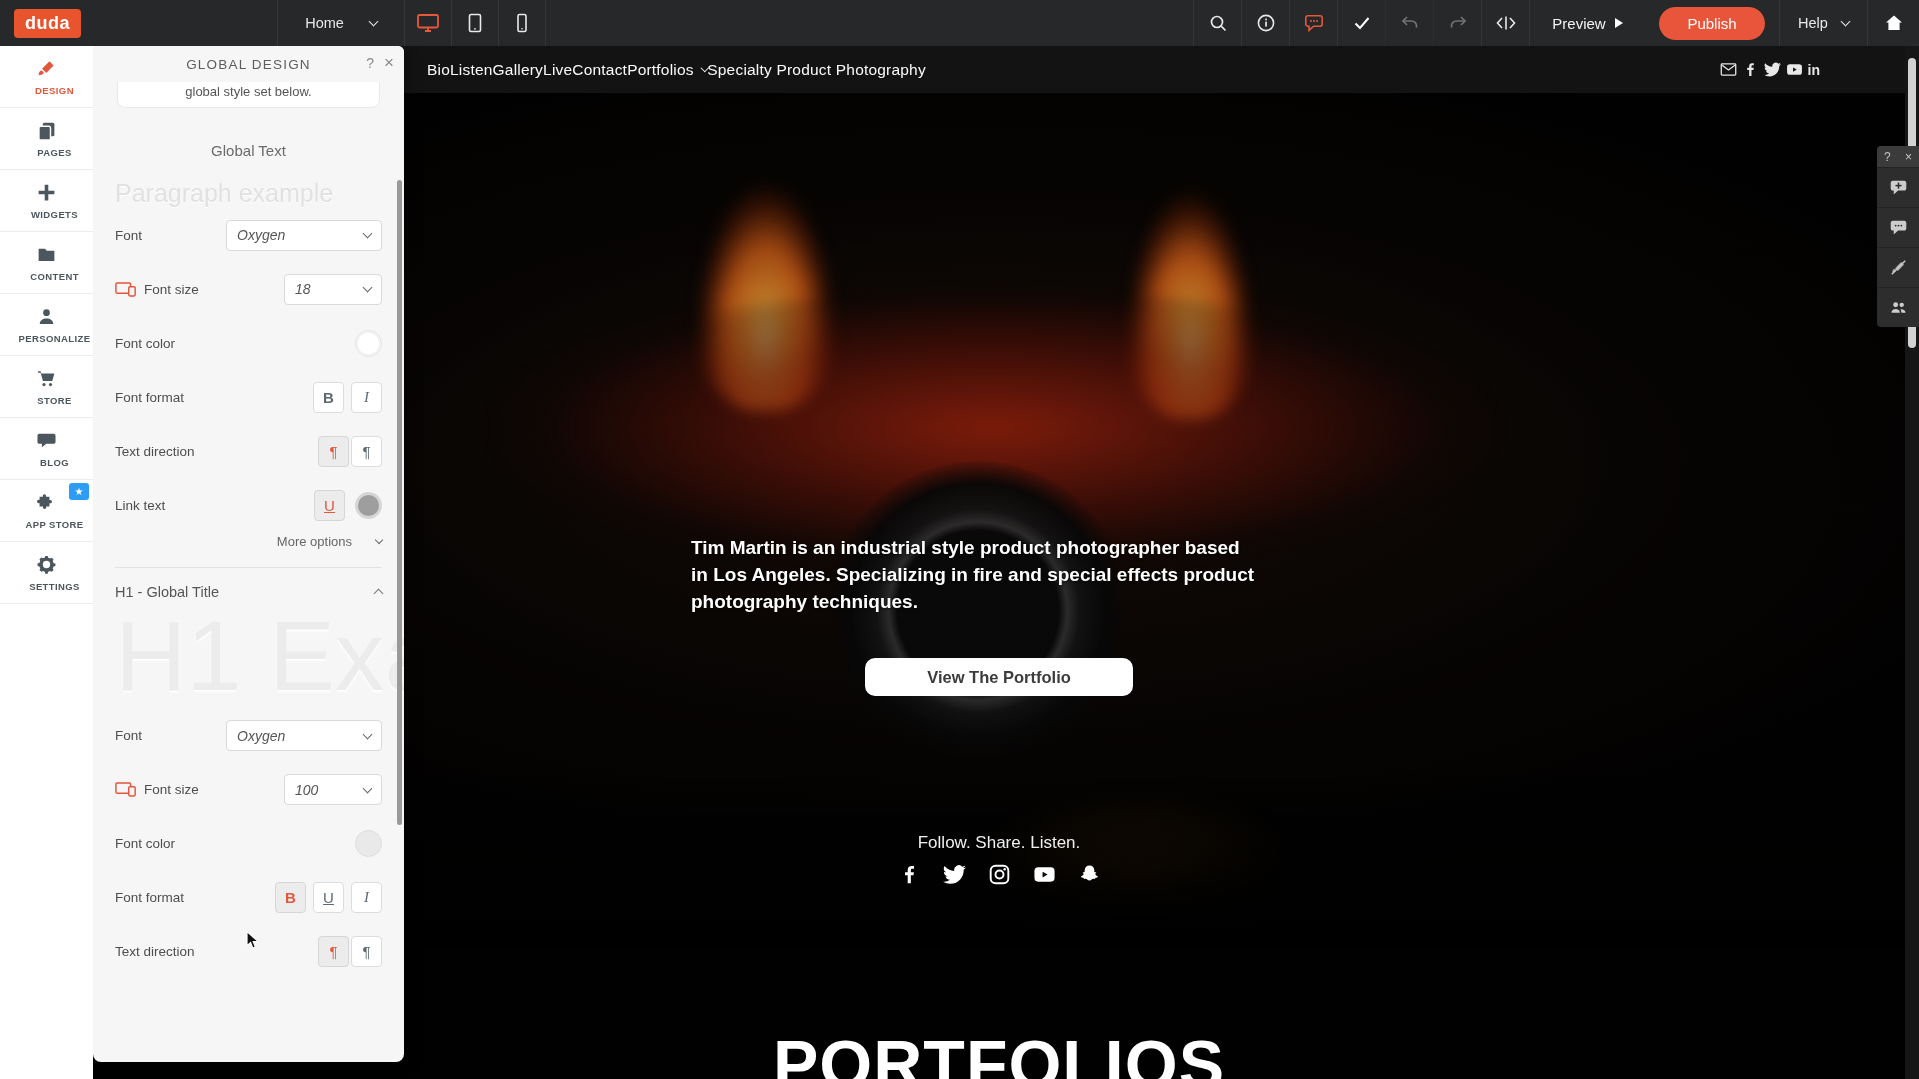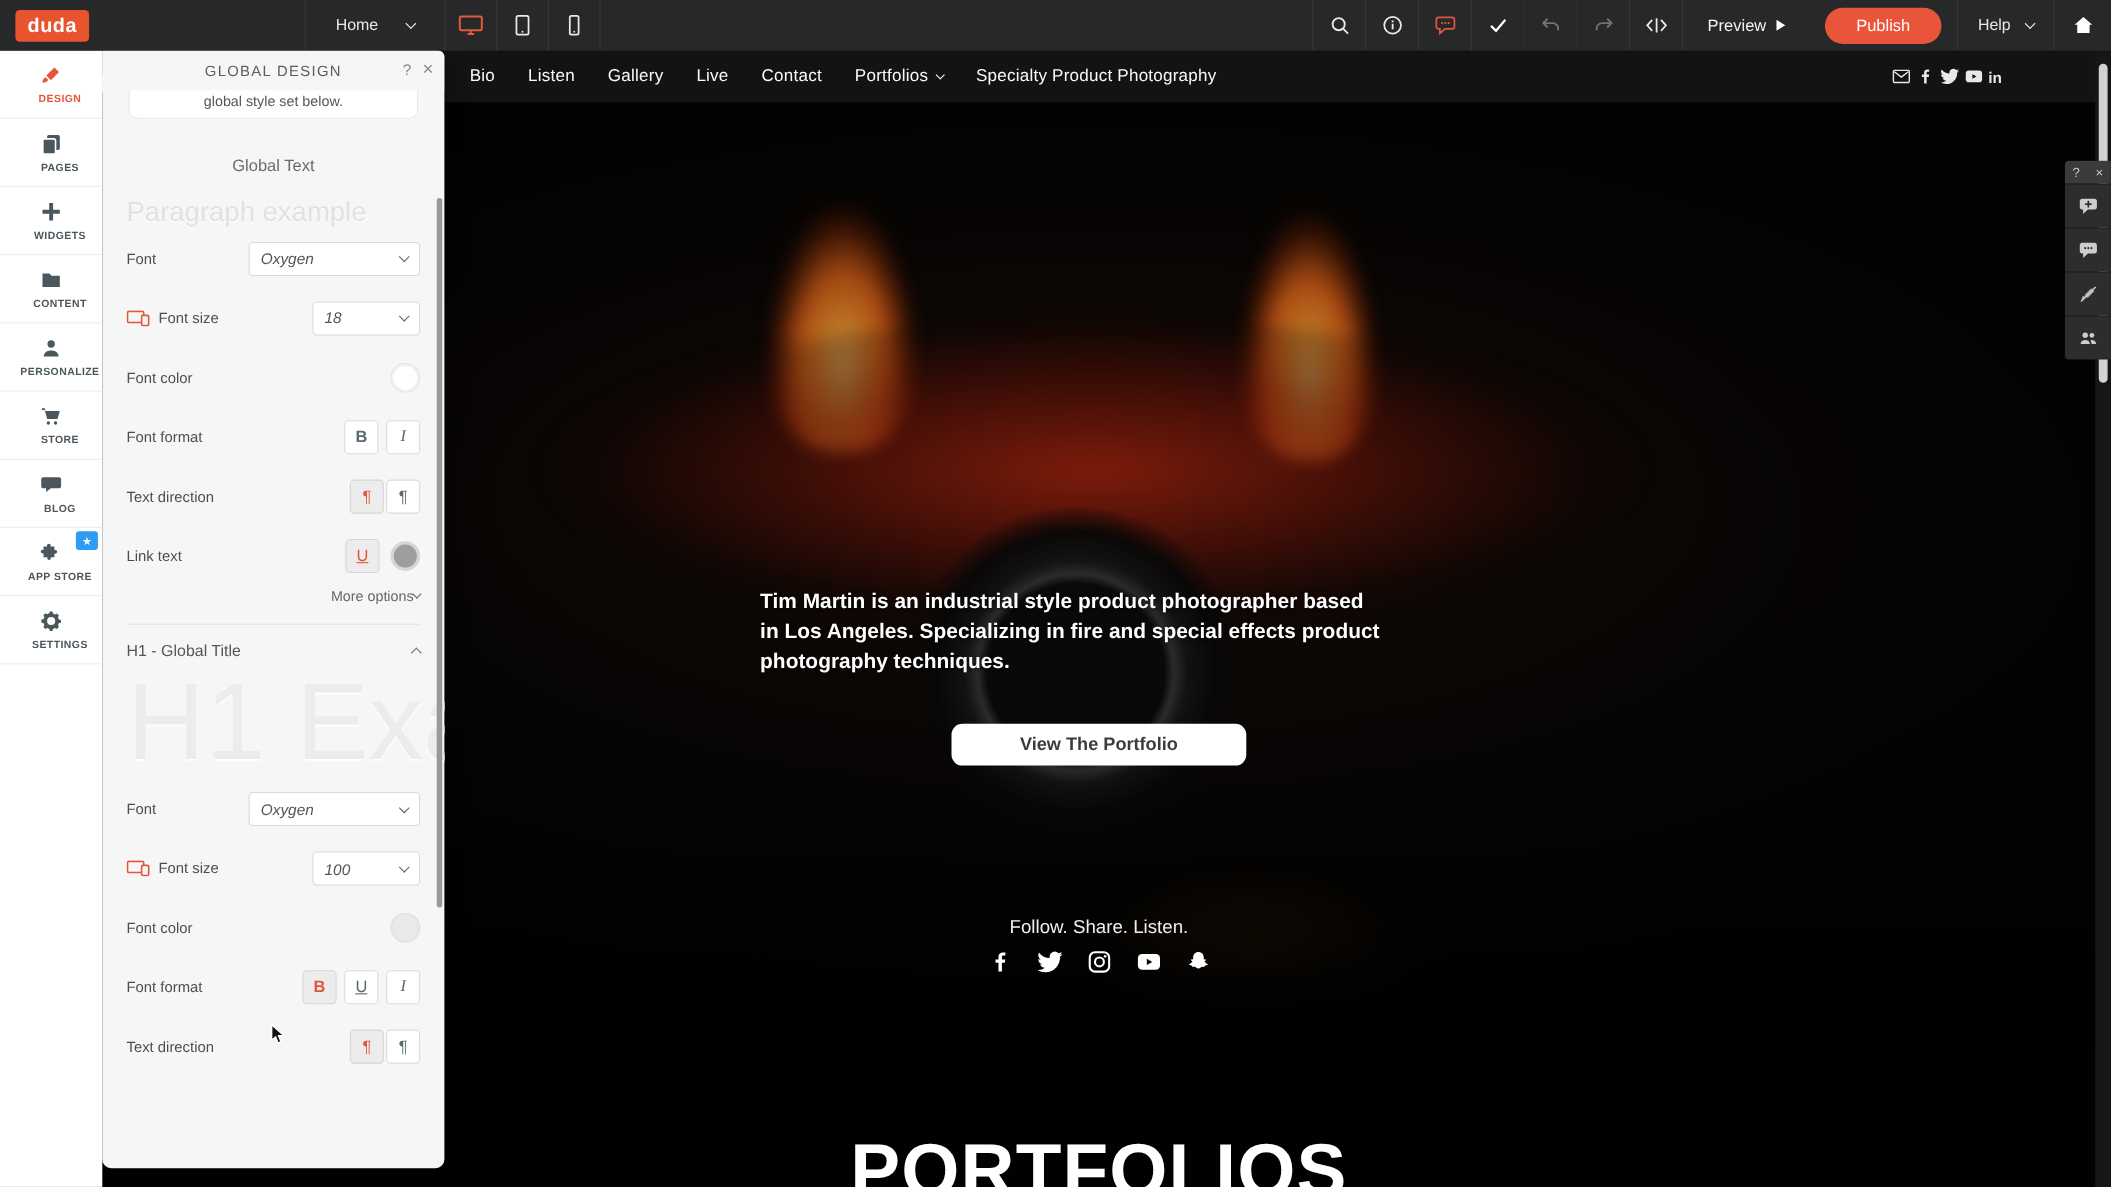--- a/index.html
+++ b/index.html
@@ -71,37 +71,37 @@
   .btn-group { display:flex; gap:7px; }
   .seg-group { display:flex; gap:2px; }
   .fmt-btn { width:31px; height:31px; background:#fff; border:1px solid #dcdcdc; border-radius:4px;
              color:#5c6a70; font-size:15px; display:flex; align-items:center; justify-content:center;
              cursor:pointer; font-family:inherit; }
   .fmt-btn.bold { font-weight:bold; }
   .fmt-btn.italic { font-style:italic; font-family:"Liberation Serif", serif; }
   .fmt-btn.underl { text-decoration:underline; }
   .fmt-btn.active { background:#ececec; border-color:#d6d6d6; color:#e2573c; }
   .link-circle { width:27px; height:27px; border-radius:50%; background:#9e9e9e; border:3px solid #d6d6d6; cursor:pointer; }
-  .more-row { display:flex; justify-content:flex-end; align-items:center; gap:0; margin-top:2px;
+  .more-row { display:flex; justify-content:flex-end; align-items:center; gap:24px; margin-top:2px;
               font-size:13px; color:#666; cursor:pointer; }
   .more-row .chev { width:6px; height:6px; }
   .pdivider { height:1px; background:#e2e2e2; margin-top:18px; }
   .h1-head { display:flex; justify-content:space-between; align-items:center; margin-top:16px;
              font-size:14.5px; color:#565656; cursor:pointer; }
   .h1-head .chev { color:#777; }
   .ghost-h1 { margin-top:6px; font-size:99px; line-height:1.02; color:#ececec; white-space:nowrap;
               text-shadow:0 2px 2px #fff; }
   .panel-scroll { position:absolute; right:2px; top:134px; width:5px; height:645px; background:#999;
                   border-radius:3px; z-index:4; cursor:pointer; }
   .cursor { position:absolute; left:150px; top:884px; z-index:6; }
 
   
   .site { position:absolute; left:93px; top:46px; width:1812px; height:1033px; background:#000; overflow:hidden; z-index:5; }
   .site-nav { position:absolute; left:0; top:0; width:100%; height:47px; background:#131313; }
-  .nav-menu { position:absolute; left:334px; top:0; height:47px; display:flex; align-items:center; gap:30px; }
+  .nav-menu { position:absolute; left:334px; top:0; height:47px; display:flex; align-items:center; }
   .nav-item { color:#fafafa; font-size:15.5px; letter-spacing:.2px; white-space:nowrap; cursor:pointer;
               display:flex; align-items:center; gap:8px; }
   .nav-item .chev { width:5.5px; height:5.5px; }
   .social-top { position:absolute; right:85px; top:0; height:47px; display:flex; align-items:center; gap:5px; }
   .social-top svg { width:17px; height:17px; display:block; cursor:pointer; }
   .li-glyph { color:#e8e8e8; font-size:14px; font-weight:bold; cursor:pointer; }
 
   .hero { position:absolute; left:0; top:47px; width:100%; height:855px; overflow:hidden;
           background:radial-gradient(ellipse 62% 52% at 50% 42%, #1d100a 0%, #0b0705 55%, #050403 100%); }
   .flame { position:absolute; width:170px; height:300px; border-radius:45%;

